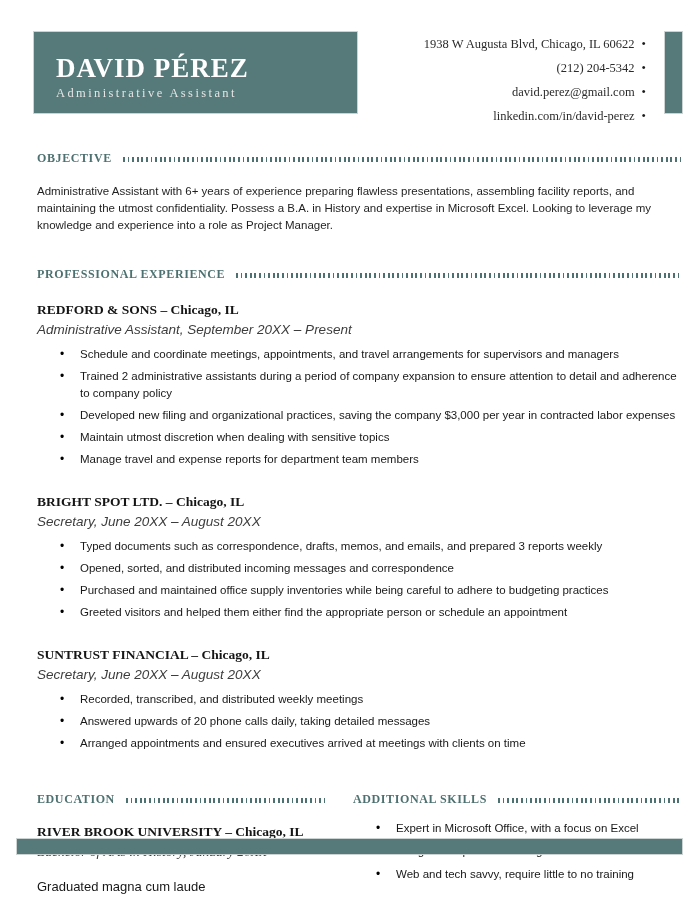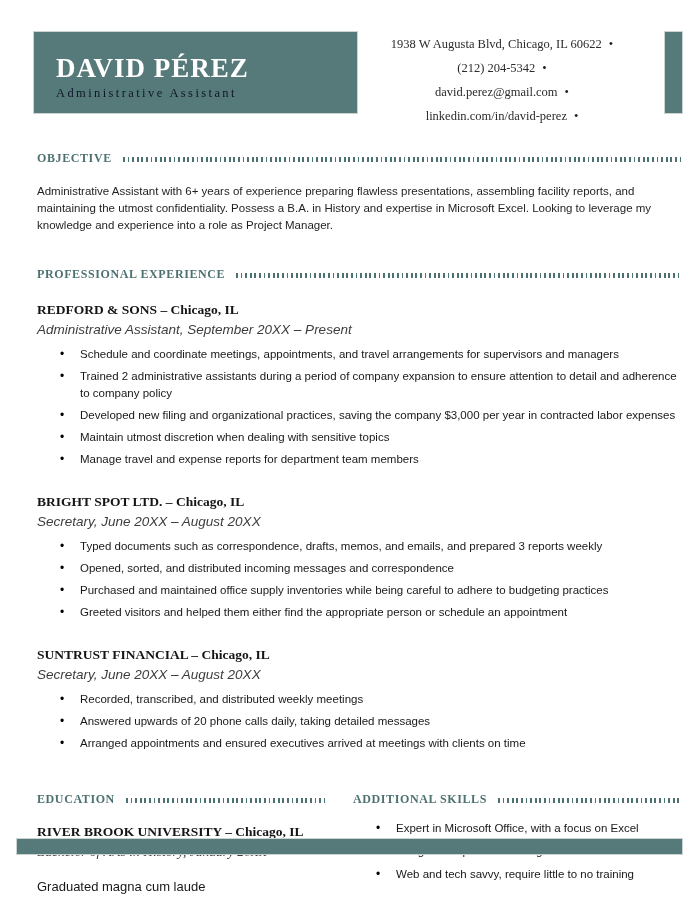--- a/index.html
+++ b/index.html
@@ -36,32 +36,32 @@
     font-size: 27px;
     letter-spacing: 1px;
     color: #ffffff;
     line-height: 1.1;
     margin-top: 10px;
   }
   .job-title {
     font-family: "Liberation Serif", serif;
     font-size: 12.5px;
     letter-spacing: 2.4px;
-    color: #0f172a;
+    color: #e5e5e5;
     margin-top: 3px;
   }
   .contact {
     flex: 1;
     text-align: right;
     font-family: "Liberation Serif", serif;
     font-size: 12.5px;
     color: #2b2b2b;
     padding-top: 1px;
   }
-  .contact-line { line-height: 24px; white-space: nowrap; text-align: center; }
+  .contact-line { line-height: 24px; white-space: nowrap; }
   .contact-sep { margin-left: 7px; color: #1a1a1a; }
   .right-bar {
     width: 19px;
     margin-left: 18px;
     margin-right: 17px;
     background: var(--teal);
     border: 1.5px solid var(--border-light);
   }
 
   

